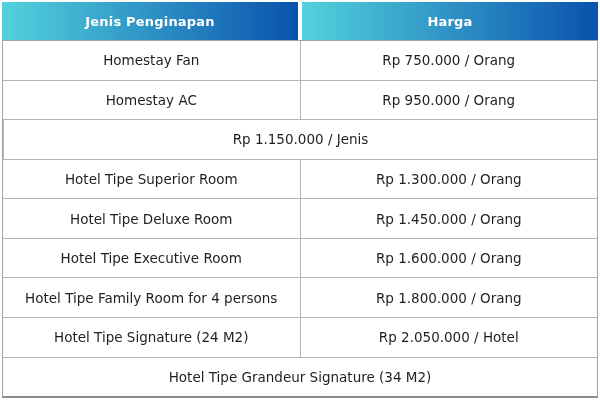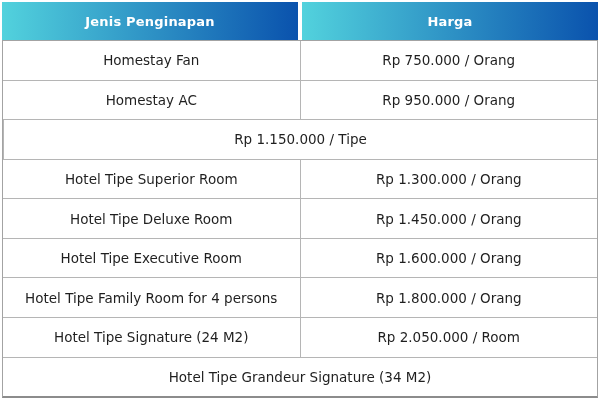--- a/index.html
+++ b/index.html
@@ -73,21 +73,21 @@
       <div class="cell type">Homestay Fan</div>
       <div class="cell price">Rp 750.000 / Orang</div>
     </div>
 
     <div class="row">
       <div class="cell type">Homestay AC</div>
       <div class="cell price">Rp 950.000 / Orang</div>
     </div>
 
     <div class="row">
-      <div class="cell price">Rp 1.150.000 / Tipe</div>
+      <div class="cell price">Rp 1.150.000 / Jenis</div>
     </div>
 
     <div class="row">
       <div class="cell type">Hotel Tipe Superior Room</div>
       <div class="cell price">Rp 1.300.000 / Orang</div>
     </div>
 
     <div class="row">
       <div class="cell type">Hotel Tipe Deluxe Room</div>
       <div class="cell price">Rp 1.450.000 / Orang</div>
@@ -98,21 +98,21 @@
       <div class="cell price">Rp 1.600.000 / Orang</div>
     </div>
 
     <div class="row">
       <div class="cell type">Hotel Tipe Family Room for 4 persons</div>
       <div class="cell price">Rp 1.800.000 / Orang</div>
     </div>
 
     <div class="row">
       <div class="cell type">Hotel Tipe Signature (24 M2)</div>
-      <div class="cell price">Rp 2.050.000 / Room</div>
+      <div class="cell price">Rp 2.050.000 / Hotel</div>
     </div>
 
 
     <div class="row">
       <div class="cell type">Hotel Tipe Grandeur Signature (34 M2)</div>
     </div>
 
   </div>
 </div>
 

